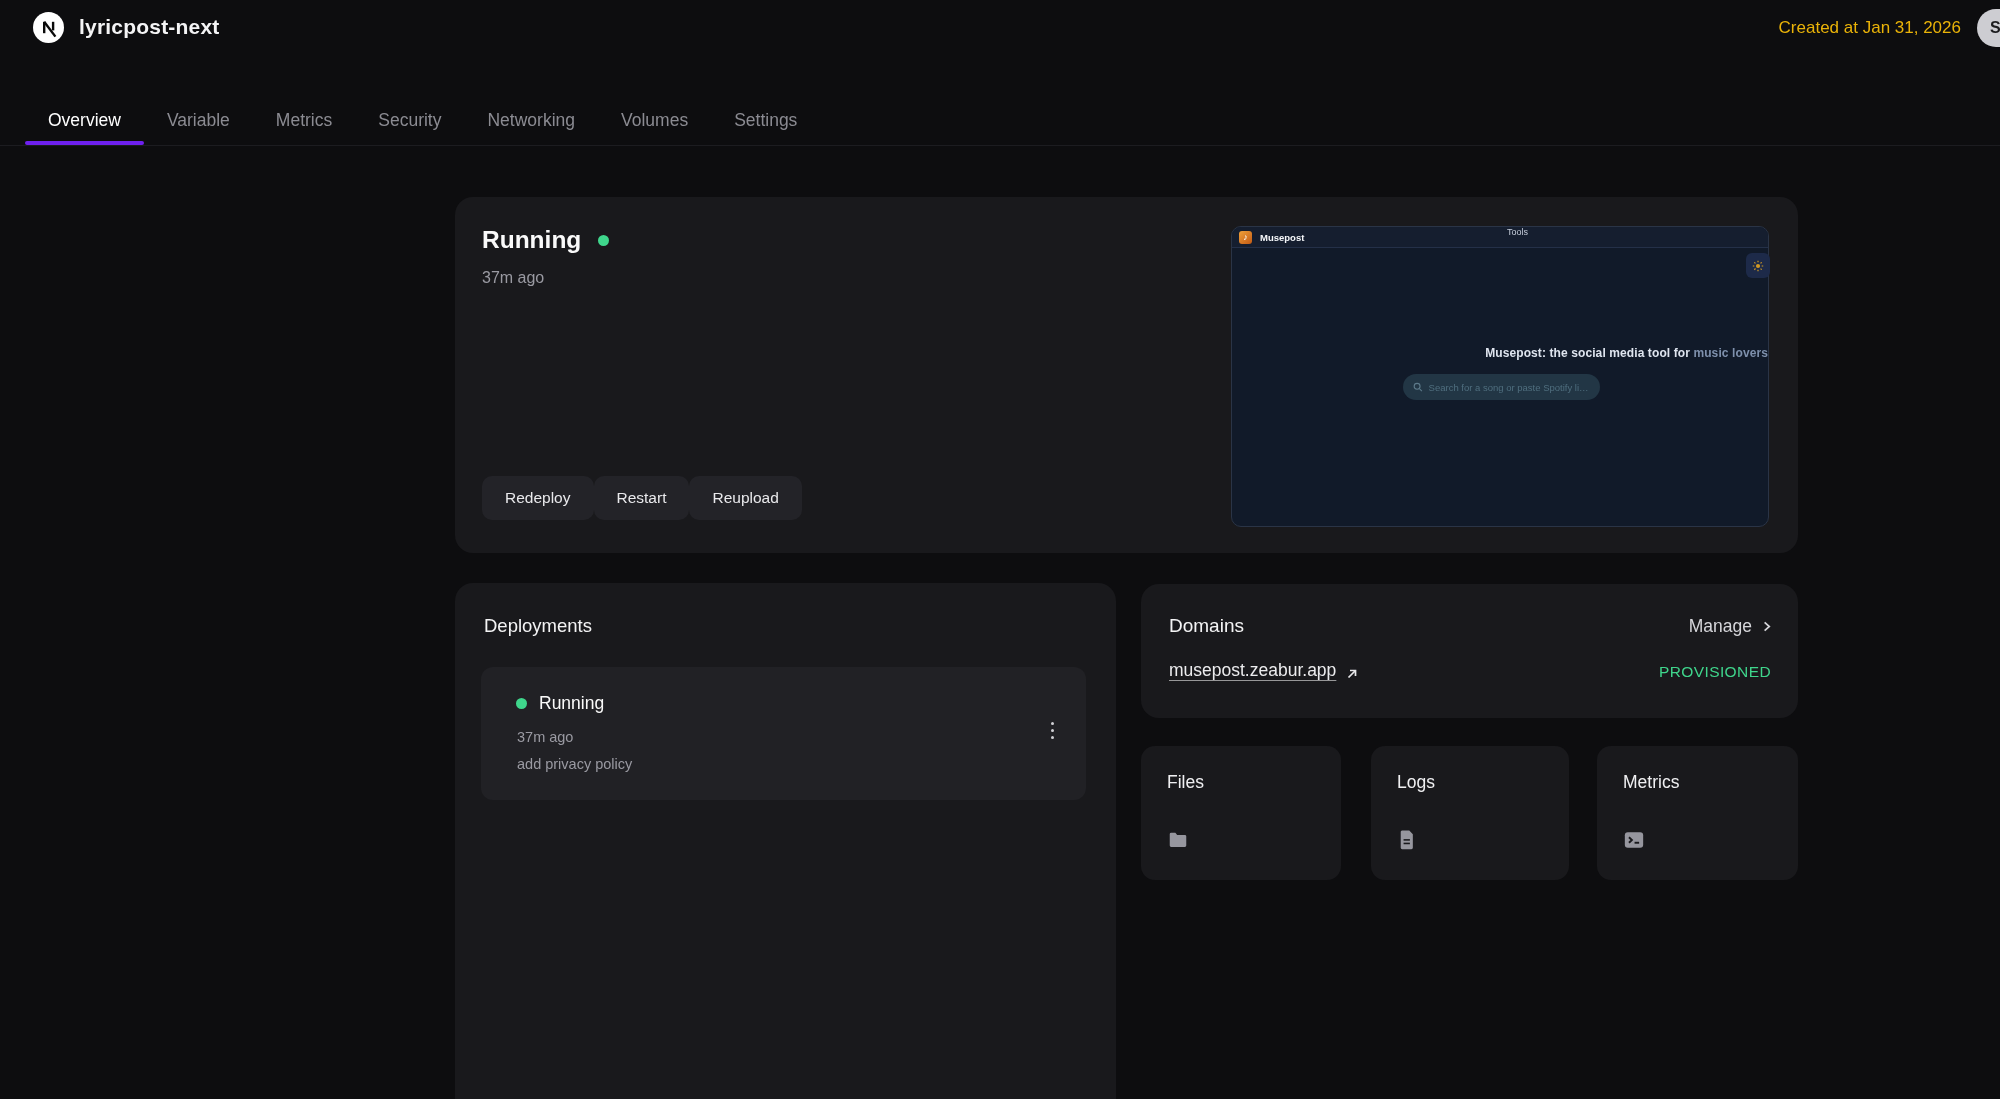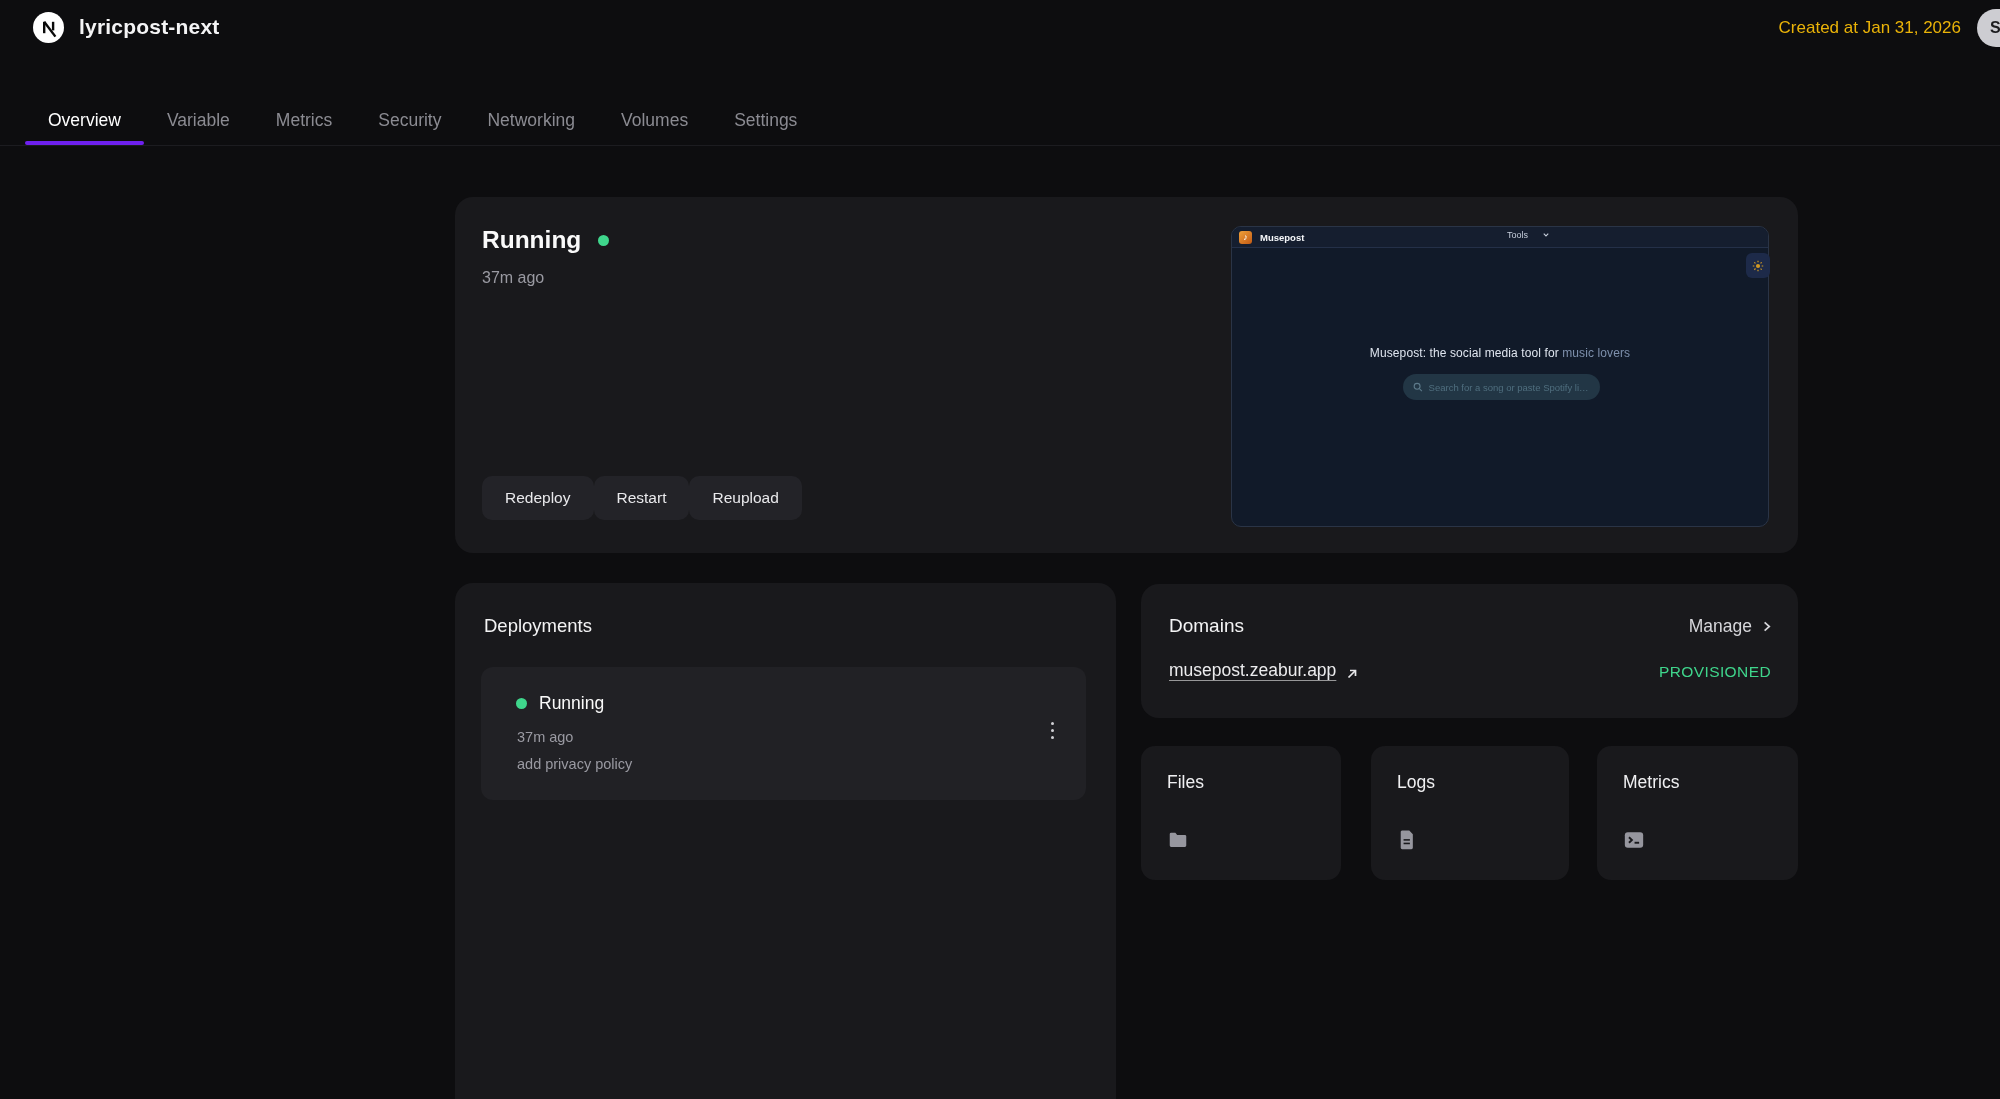--- a/index.html
+++ b/index.html
@@ -52,26 +52,26 @@
     position:relative; height:21px; display:flex; align-items:center; padding:0 7px;
     background:#151e2f; border-bottom:1px solid #243048; border-radius:9px 9px 0 0;
   }
   .pv-brand-icon {
     width:13px; height:13px; border-radius:3px;
     background:linear-gradient(140deg,#f0a13a,#c35a14);
     display:flex; align-items:center; justify-content:center;
     color:#fff; font-size:9px; line-height:1; font-weight:700;
   }
   .pv-brand-name { margin-left:8px; font-size:9.5px; font-weight:700; color:#f5f7fa; }
-  .pv-tools { position:absolute; left:275px; top:0; height:15px; display:flex; align-items:center; gap:14px; font-size:9px; color:#c6cedb; }
+  .pv-tools { position:absolute; left:275px; top:0; height:15px; display:flex; align-items:center; gap:14px; font-size:9px; color:#c6cedb;flex-direction:column; }
   .pv-sun-btn {
     position:absolute; top:26px; right:-2px; width:24px; height:25px;
     background:#1d2a49; border-radius:6px; display:flex; align-items:center; justify-content:center;
   }
-  .pv-headline { position:absolute; left:0; right:0; top:119px; text-align:center; font-size:12px; font-weight:400; color:#dfe5ef; letter-spacing:.1px; }
+  .pv-headline { position:absolute; left:0; right:0; top:119px; text-align:right; font-size:12px; font-weight:700; color:#dfe5ef; letter-spacing:.1px; }
   .pv-headline .accent { color:#7e90ac; }
   .pv-search {
     position:absolute; left:171px; top:147px; width:197px; height:26px;
     background:#223645; border-radius:13px; display:flex; align-items:center; gap:6px; padding:0 10px;
   }
   .pv-search-text { font-size:9.5px; color:#4f6e7e; white-space:nowrap; overflow:hidden; text-overflow:ellipsis; }
   
   .deploy-card { left:455px; top:583px; width:661px; height:560px; }
   .section-title { position:absolute; left:29px; top:32px; font-size:18.5px; color:#f4f4f5; font-weight:500; }
   .deploy-item {

